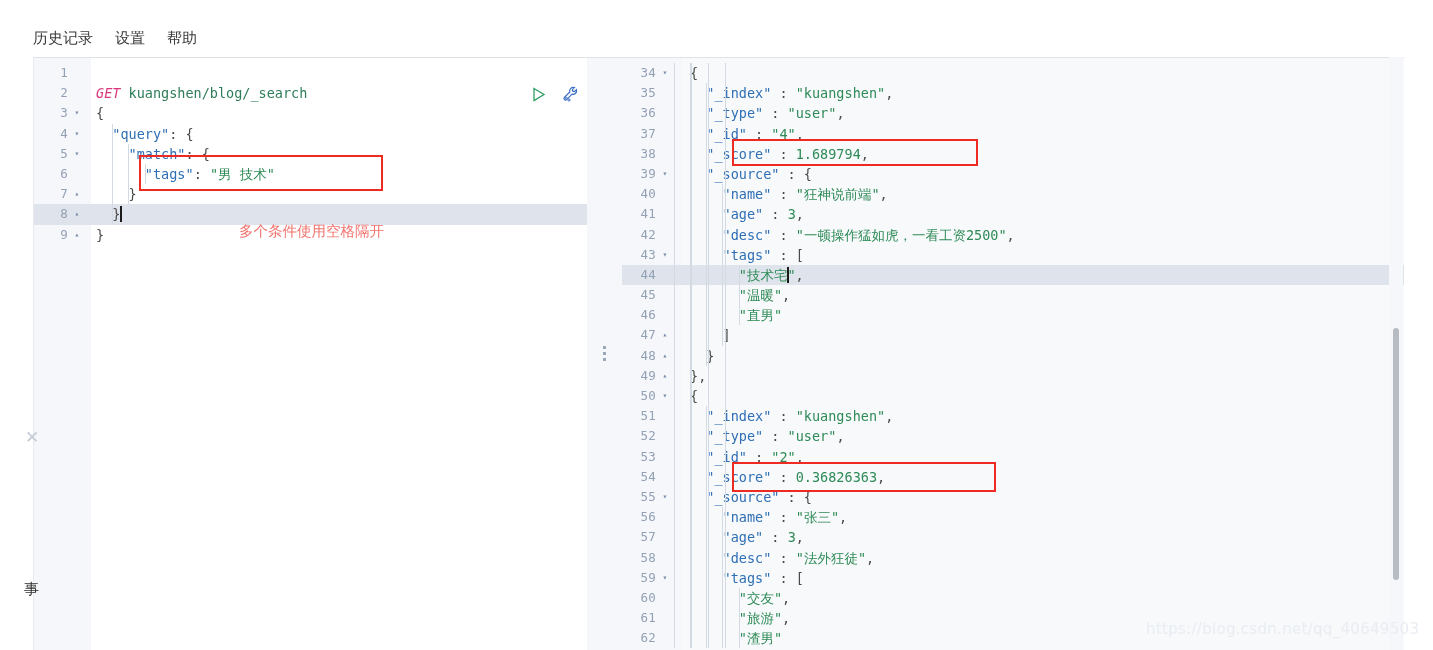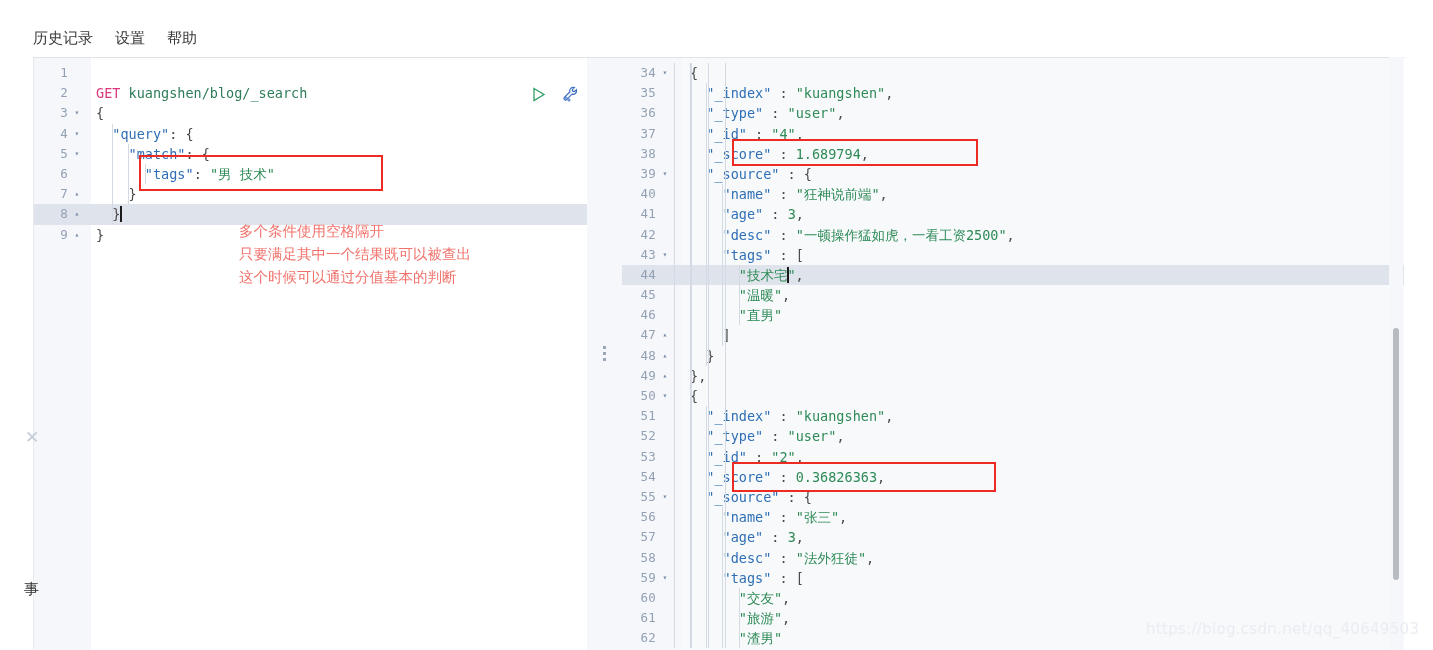--- a/index.html
+++ b/index.html
@@ -53,21 +53,21 @@
     font-family:"DejaVu Sans Mono","Liberation Mono",monospace;
     letter-spacing:0.2px;
   }
   .fold{
     position:absolute;width:12px;text-align:center;
     color:#7b8ca8;font-size:8px;
   }
   .txt{position:absolute;top:0;}
 
   
-  .t-method{color:#d9387b;}
+  .t-method{color:#d9387b;font-style:italic;}
   .t-url{color:#2e7d58;}
   .t-key{color:#2f6fb5;}
   .t-str{color:#2e8b57;}
   .t-num{color:#2e8b57;}
   .t-punct{color:#4a4a4a;}
 
   
   .iguide{position:absolute;top:0;width:1px;background:#d3dae4;}
 
   
@@ -180,22 +180,20 @@
           <path d="M13.4 2.6a3.6 3.6 0 0 0-4.6 4.4L3.2 12.6a1.6 1.6 0 0 0 2.2 2.2l5.6-5.6a3.6 3.6 0 0 0 4.4-4.6l-2 2-1.6-.4-.4-1.6z" fill="none" stroke="#3b6fc4" stroke-width="1.2"></path>
           <circle cx="5.2" cy="13.3" r="1.1" fill="none" stroke="#3b6fc4" stroke-width="1"></circle>
           <circle cx="8.0" cy="15.0" r="1.1" fill="none" stroke="#3b6fc4" stroke-width="1"></circle>
         </svg>
       </span>
     </div>
 
     <div class="redbox" id="redbox-left" style="left:105px;top:97px;width:240px;height:32px;"></div>
 
     <div class="rednote" style="left:205px;top:163px;">多个条件使用空格隔开</div>
-    <div class="rednote" style="left:205px;top:186px;">只要满足其中一个结果既可以被查出</div>
-    <div class="rednote" style="left:205px;top:209px;">这个时候可以通过分值基本的判断</div>
   </div>
 
   <div id="splitter">
     <div class="dots">
       <i></i>
         <i></i>
         <i></i>
     </div>
   </div>
 

